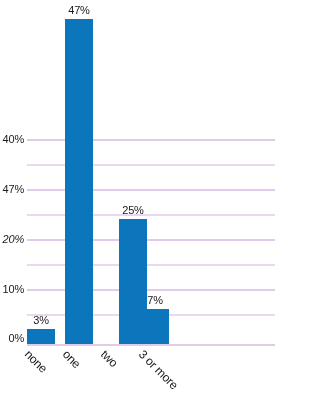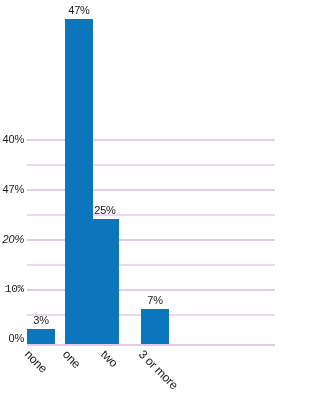--- a/index.html
+++ b/index.html
@@ -107,36 +107,36 @@
   <div class="gridline" style="top:214px;"></div>
   <div class="gridline major" style="top:239px;"></div>
   <div class="gridline" style="top:264px;"></div>
   <div class="gridline major" style="top:289px;"></div>
   <div class="gridline" style="top:314px;"></div>
   <div class="gridline major" style="top:344px;"></div>
 
   <div class="ytick" style="top:134px;">40%</div>
   <div class="ytick" style="top:184px;">47%</div>
   <div class="ytick" style="top:234px;font-style:italic;">20%</div>
-  <div class="ytick" style="top:284px;font-family:Liberation Mono, monospace;">10%</div>
+  <div class="ytick" style="top:284px;">10%</div>
   <div class="ytick" style="top:333px;">0%</div>
 
   <div class="plot">
 
     <div class="bar-slot" style="left:0px;">
       <div class="bar" style="height: 15px; bottom: 2px; background: rgb(11, 118, 188);"></div>
       <div class="bar-label" style="top: 315px; color: rgb(26, 26, 26);">3%</div>
     </div>
 
     <div class="bar-slot" style="left:38px;">
       <div class="bar" style="height: 325px; bottom: 2px; background: rgb(11, 118, 188);"></div>
       <div class="bar-label" style="top: 5px; color: rgb(26, 26, 26);">47%</div>
     </div>
 
-    <div class="bar-slot" style="left:64px;margin-top:20px;">
+    <div class="bar-slot" style="left:92px;margin-top:20px;">
       <div class="bar" style="height: 125px; bottom: 2px; background: rgb(11, 118, 188);"></div>
       <div class="bar-label" style="top: 205px; color: rgb(26, 26, 26);">25%</div>
     </div>
 
     <div class="bar-slot" style="left:114px;">
       <div class="bar" style="height: 35px; bottom: 2px; background: rgb(11, 118, 188);"></div>
       <div class="bar-label" style="top: 295px; color: rgb(26, 26, 26);">7%</div>
     </div>
 
   </div>

